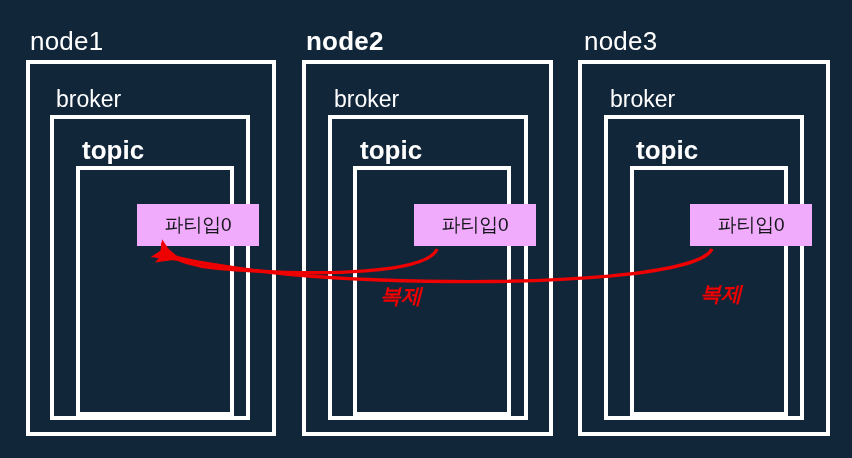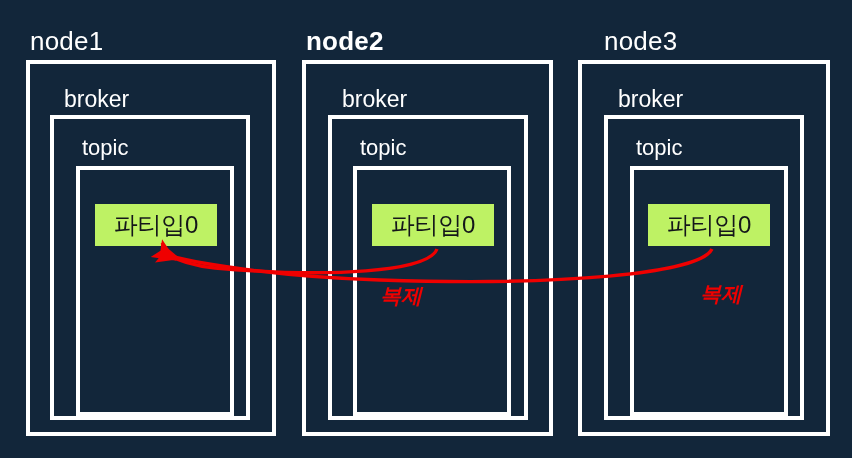--- a/index.html
+++ b/index.html
@@ -39,52 +39,52 @@
     box-sizing: border-box;
     background: transparent;
   }
   .broker-label {
     position: absolute;
     color: #ffffff;
     font-size: 23px;
     font-weight: 400;
     line-height: 1;
     white-space: nowrap;
-    margin-left: 8px;
   }
   .broker-box {
     position: absolute;
     border: 4px solid #ffffff;
     box-sizing: border-box;
     background: transparent;
   }
   .topic-label {
     position: absolute;
     color: #ffffff;
-    font-size: 22px;
-    font-weight: 400;
+    font-size: 26px;
+    font-weight: 700;
     line-height: 1;
     white-space: nowrap;
   }
   .topic-box {
     position: absolute;
     border: 4px solid #ffffff;
     box-sizing: border-box;
     background: transparent;
   }
   .partition-box {
     position: absolute;
-    background: #bef264;
+    background: #f0abfc;
     color: #14161a;
-    font-size: 24px;
+    font-size: 19px;
     display: flex;
     align-items: center;
     justify-content: center;
     box-sizing: border-box;
     letter-spacing: -0.2px;
+    margin-left: 42px;
   }
   .replica-label {
     position: absolute;
     color: #ef0000;
     font-size: 21px;
     font-weight: 700;
     line-height: 1;
     white-space: nowrap;
     font-style: italic;
   }
@@ -116,21 +116,21 @@
     <div class="node-label" style="left:306px; top:28px;font-weight:bold;">node2</div>
     <div class="node-box" style="left:302px; top:60px; width:251px; height:376px;"></div>
     <div class="broker-label" style="left:334px; top:88px;">broker</div>
     <div class="broker-box" style="left:328px; top:115px; width:200px; height:305px;"></div>
     <div class="topic-label" style="left:360px; top:137px;">topic</div>
     <div class="topic-box" style="left:353px; top:166px; width:158px; height:250px;"></div>
     <div class="partition-box" style="left:372px; top:204px; width:122px; height:42px;">파티입0</div>
   </div>
 
   <div class="node-group">
-    <div class="node-label" style="left:584px; top:28px;margin-left:20px;">node3</div>
+    <div class="node-label" style="left:584px; top:28px;">node3</div>
     <div class="node-box" style="left:578px; top:60px; width:252px; height:376px;"></div>
     <div class="broker-label" style="left:610px; top:88px;">broker</div>
     <div class="broker-box" style="left:604px; top:115px; width:200px; height:305px;"></div>
     <div class="topic-label" style="left:636px; top:137px;">topic</div>
     <div class="topic-box" style="left:630px; top:166px; width:158px; height:250px;"></div>
     <div class="partition-box" style="left:648px; top:204px; width:122px; height:42px;">파티입0</div>
   </div>
 
   <svg id="arrows" viewBox="0 0 852 458">
     <defs>

